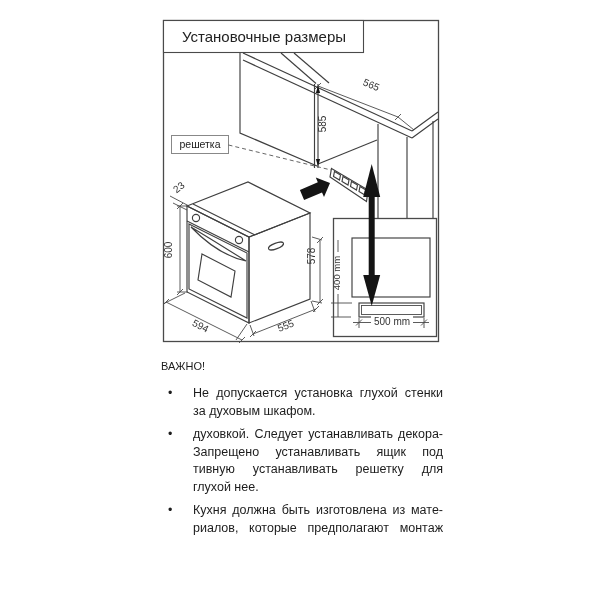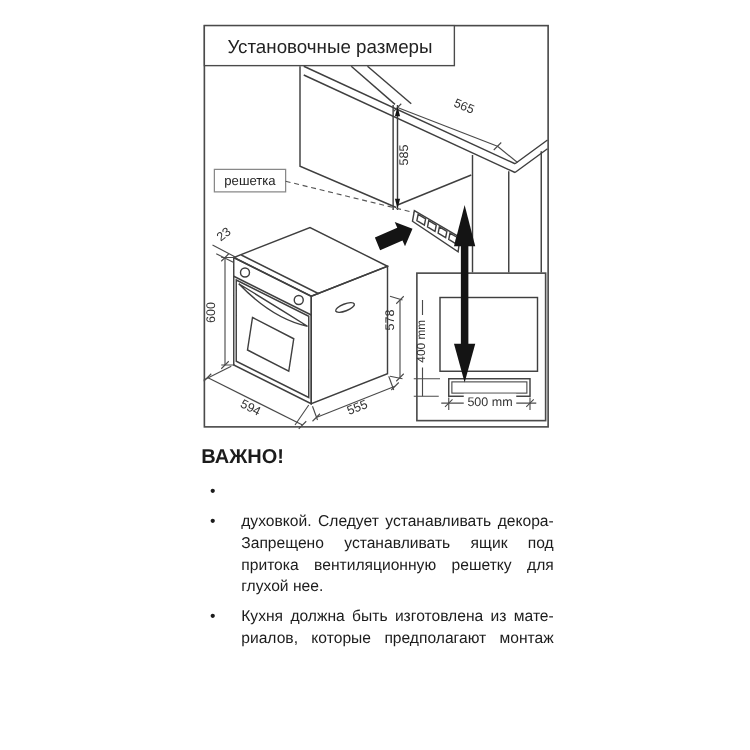--- a/index.html
+++ b/index.html
@@ -12,21 +12,21 @@
   svg .whitebox{fill:#ffffff;stroke:#4a4a4a;stroke-width:1.1;}
   svg .graybox{fill:#ffffff;stroke:#888888;stroke-width:1;}
   svg .dark{fill:#141414;stroke:none;}
   svg .dashed{stroke:#555;stroke-width:0.9;stroke-dasharray:4 3;fill:none;}
   svg text{font-family:"Liberation Sans",sans-serif;fill:#333;}
   svg .dim{font-size:10px;}
   svg .dimsm{font-size:9.5px;}
   svg .ttl{font-size:15px;fill:#222;}
   svg .lbl{font-size:10.5px;fill:#222;}
   .important{position:absolute;left:161px;top:357px;width:282px;color:#1c1c1c;}
-  .heading{font-size:16px;font-weight:700;line-height:18px;margin:0 0 10px 0;}
+  .heading{font-size:11px;font-weight:400;line-height:18px;margin:0 0 10px 0;}
   .bullet{display:flex;margin:0 0 6px 0;font-size:12.5px;line-height:17.5px;}
   .marker{flex:0 0 32px;padding-left:7px;box-sizing:border-box;font-size:12.5px;}
   .lines{flex:1;min-width:0;}
   .jl{text-align:justify;text-align-last:justify;}
   .jl.last{text-align-last:left;}
 </style>
 </head>
 <body>
 
 <div class="canvas">
@@ -163,28 +163,32 @@
       <rect x="368.7" y="195" width="6" height="82"></rect>
       <polygon points="363.2,275 380.2,275 371.7,306"></polygon>
     </g>
   </svg>
 
   <div class="important">
     <div class="heading">ВАЖНО!</div>
 
     <div class="bullet">
       <span class="marker">•</span>
+      <div class="lines">
+        <div class="jl">Не допускается установка глухой стенки</div>
+        <div class="jl last">за духовым шкафом.</div>
+      </div>
     </div>
 
     <div class="bullet">
       <span class="marker">•</span>
       <div class="lines">
         <div class="jl">духовкой. Следует устанавливать декора-</div>
         <div class="jl">Запрещено устанавливать ящик под</div>
-        <div class="jl">притока вентиляционную решетку для</div>
+        <div class="jl">тивную устанавливать решетку для</div>
         <div class="jl last">глухой нее.</div>
       </div>
     </div>
 
     <div class="bullet">
       <span class="marker">•</span>
       <div class="lines">
         <div class="jl">Кухня должна быть изготовлена из мате-</div>
         <div class="jl">риалов, которые предполагают монтаж</div>
       </div>

